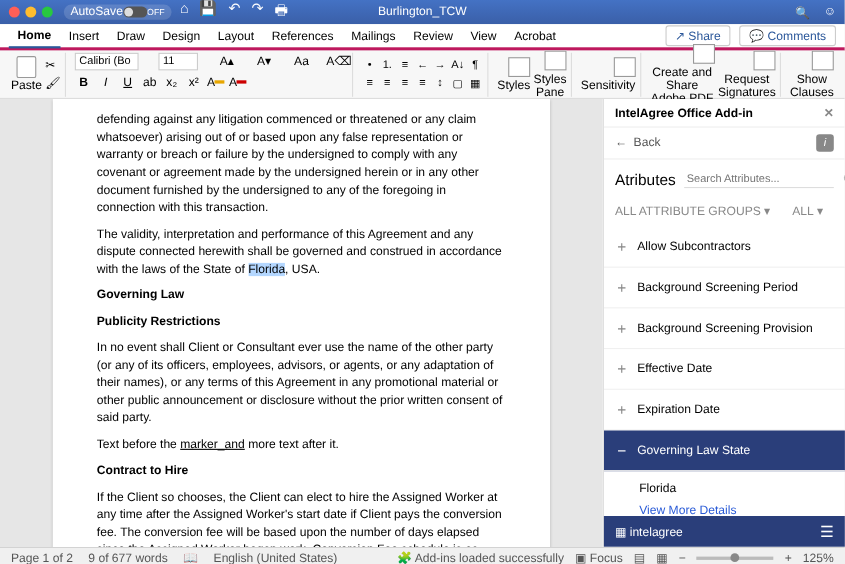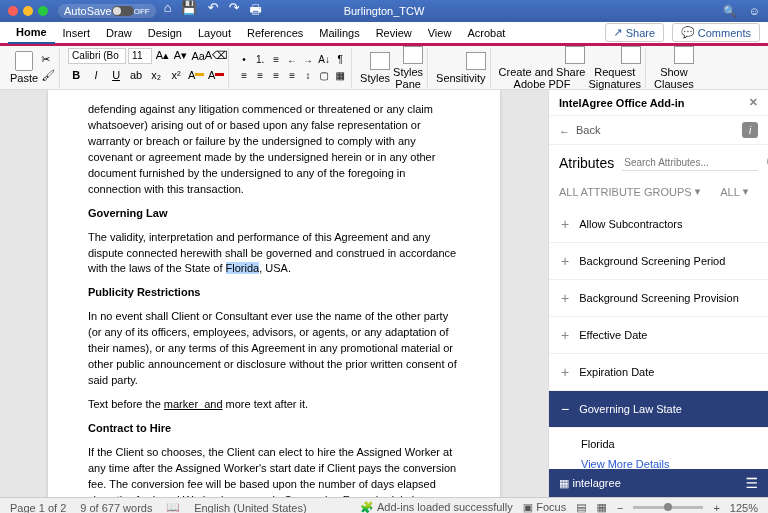--- a/index.html
+++ b/index.html
@@ -18,21 +18,21 @@
 .tabs{height:24px;background:#fff;display:flex;align-items:center;border-bottom:3px solid #be185d;padding:0 8px}
 .tab{padding:4px 8px;font-size:11px;cursor:pointer}
 .tab.active{border-bottom:2px solid #2b579a;font-weight:600}
 .tabright{margin-left:auto;display:flex;gap:8px;align-items:center}
 .sharebtn{border:1px solid #ccc;padding:2px 8px;border-radius:3px;color:#2b579a;display:flex;gap:3px;align-items:center}
 .ribbon{height:44px;background:#f7f7f7;border-bottom:1px solid #ddd;display:flex;align-items:center;padding:0 6px;gap:4px}
 .rgrp{display:flex;align-items:center;gap:3px;padding:0 4px;border-right:1px solid #ddd;height:40px}
 .pastebtn{display:flex;flex-direction:column;align-items:center;gap:1px;font-size:9px}
 .clipico{width:18px;height:20px;border:1px solid #999;border-radius:2px;background:#fff}
 .fontsel{border:1px solid #ccc;padding:1px 3px;font-size:10px;width:58px;background:#fff}
-.szsel{border:1px solid #ccc;padding:1px 3px;width:24px;font-size:10px;background:#fff}
+.szsel{border:1px solid #ccc;padding:1px 3px;width:36px;font-size:10px;background:#fff}
 .fbtn{width:16px;height:16px;display:flex;align-items:center;justify-content:center;font-size:11px}
 .bold{font-weight:bold}.ital{font-style:italic}.und{text-decoration:underline}
 .colorswatch{width:12px;height:3px;background:#e7a600;display:inline-block}
 .redswatch{background:#c00}
 .para{display:flex;gap:2px;flex-wrap:wrap;width:110px}
 .pbtn{width:14px;height:14px;font-size:10px;display:flex;align-items:center;justify-content:center}
 .stylebtn{display:flex;flex-direction:column;align-items:flex-end;font-size:9px;gap:2px}
 .styleico{width:20px;height:18px;border:1px solid #999;background:#fff}
 .main{display:flex;height:407px}
 .docarea{flex:1;background:#e6e6e6;overflow:auto;padding:0 30px}
@@ -120,21 +120,21 @@
     <div class="pastebtn">
         <div class="clipico"></div>
         <span>Paste</span>
       </div>
     <div style="display:flex;flex-direction:column;gap:3px">
       <span style="font-size:11px">✂</span>
       <span style="font-size:11px">🖌</span>
     </div>
   </div>
   <div class="rgrp" style="flex-direction:column;align-items:flex-start;gap:3px">
-    <div style="display:flex;gap:2px">
+    <div style="display:flex;gap:18px">
       <input class="fontsel" value="Calibri (Bo" style="">
       <input class="szsel" value="11" style="">
       <span class="fbtn">A▴</span>
       <span class="fbtn">A▾</span>
       <span class="fbtn">Aa</span>
       <span class="fbtn">A⌫</span>
     </div>
     <div style="display:flex;gap:4px">
       <span class="fbtn bold">B</span>
       <span class="fbtn ital">I</span>
@@ -199,22 +199,22 @@
         <span style="white-space:pre-line;text-align:center">Show
 Clauses</span>
       </div>
   </div>
 </div>
 
 <div class="main">
   <div class="docarea">
     <div class="page">
       <p>defending against any litigation commenced or threatened or any claim whatsoever) arising out of or based upon any false representation or warranty or breach or failure by the undersigned to comply with any covenant or agreement made by the undersigned herein or in any other document furnished by the undersigned to any of the foregoing in connection with this transaction.</p>
+      <p><span>The validity, interpretation and performance of this Agreement and any dispute connected herewith shall be governed and construed in accordance with the laws of the State of </span><span class="hl">Florida</span><span>, USA.</span></p>
       <p><b>Governing Law</b></p>
-      <p><span>The validity, interpretation and performance of this Agreement and any dispute connected herewith shall be governed and construed in accordance with the laws of the State of </span><span class="hl">Florida</span><span>, USA.</span></p>
       <p><b>Publicity Restrictions</b></p>
       <p>In no event shall Client or Consultant ever use the name of the other party (or any of its officers, employees, advisors, or agents, or any adaptation of their names), or any terms of this Agreement in any promotional material or other public announcement or disclosure without the prior written consent of said party.</p>
       <p><span>Text before the </span><span style="text-decoration:underline">marker_and</span><span> more text after it.</span></p>
       <p><b>Contract to Hire</b></p>
       <p>If the Client so chooses, the Client can elect to hire the Assigned Worker at any time after the Assigned Worker's start date if Client pays the conversion fee.  The conversion fee will be based upon the number of days elapsed since the Assigned Worker began work.  Conversion Fee schedule is as follows:</p>
 
     </div>
 
   </div>
 

